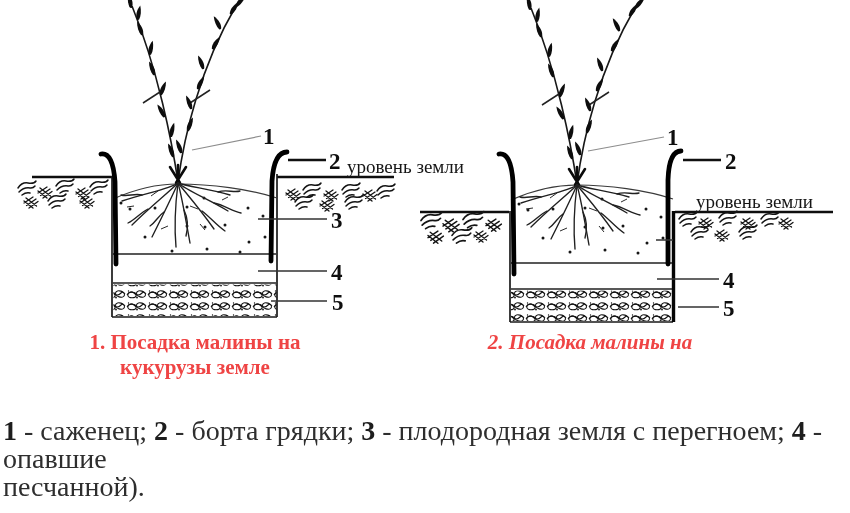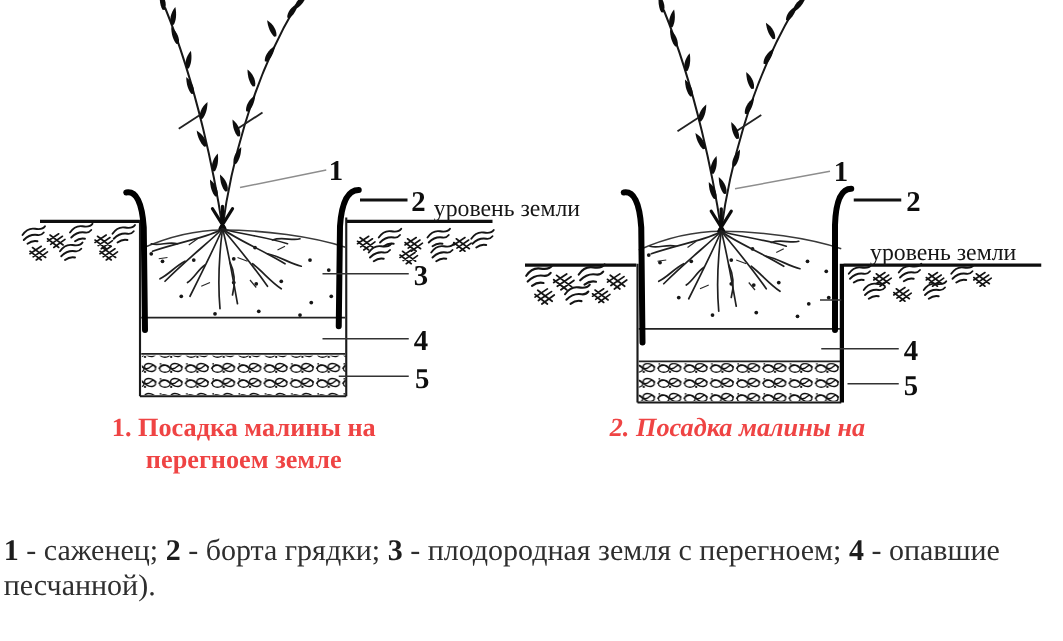--- a/index.html
+++ b/index.html
@@ -25,21 +25,21 @@
   .sm{stroke:#141414;fill:none;stroke-linecap:round}
   .dot{fill:#161616}
   .lbl{font-family:"Liberation Serif",serif;font-size:23px;font-weight:700;fill:#0e0e0e}
   .glbl{font-family:"Liberation Serif",serif;font-size:19px;fill:#161616}
 
   .caption{position:absolute;text-align:center;font-weight:700;font-size:21px;
            line-height:25px;color:#ef4444;}
   .caption-left{left:40px;top:330px;width:310px;}
   .caption-right{left:425px;top:330px;width:330px;font-style:italic;}
 
-  .legend{position:absolute;left:3px;top:427px;width:822px;font-size:24px;
+  .legend{position:absolute;left:3px;top:417px;width:822px;font-size:28px;
           line-height:28px;color:#2e2e2e;}
   .legend b{font-weight:700;color:#1d1d1d;}
 </style>
 </head>
 <body>
 
 <div class="stage">
 
   <svg class="fig-svg" width="850" height="425" viewBox="0 0 850 425">
     <defs>
@@ -220,21 +220,21 @@
       <text class="lbl" x="667" y="145">1</text>
       <text class="lbl" x="725" y="169">2</text>
       <text class="lbl" x="723" y="288">4</text>
       <text class="lbl" x="723" y="316">5</text>
       <text class="glbl" x="696" y="208">уровень земли</text>
     </g>
   </svg>
 
   <div class="caption caption-left">
     <div>1. Посадка малины на</div>
-    <div>перегноем земле</div>
+    <div>кукурузы земле</div>
   </div>
   <div class="caption caption-right">
     <div>2. Посадка малины на</div>
   </div>
 
   <div class="legend">
     <div><b>1</b><span> - саженец; </span><b>2</b><span> - борта грядки; </span><b>3</b><span> - плодородная земля с перегноем; </span><b>4</b><span> - опавшие</span></div>
     <div><span>песчанной).</span></div>
   </div>
 

